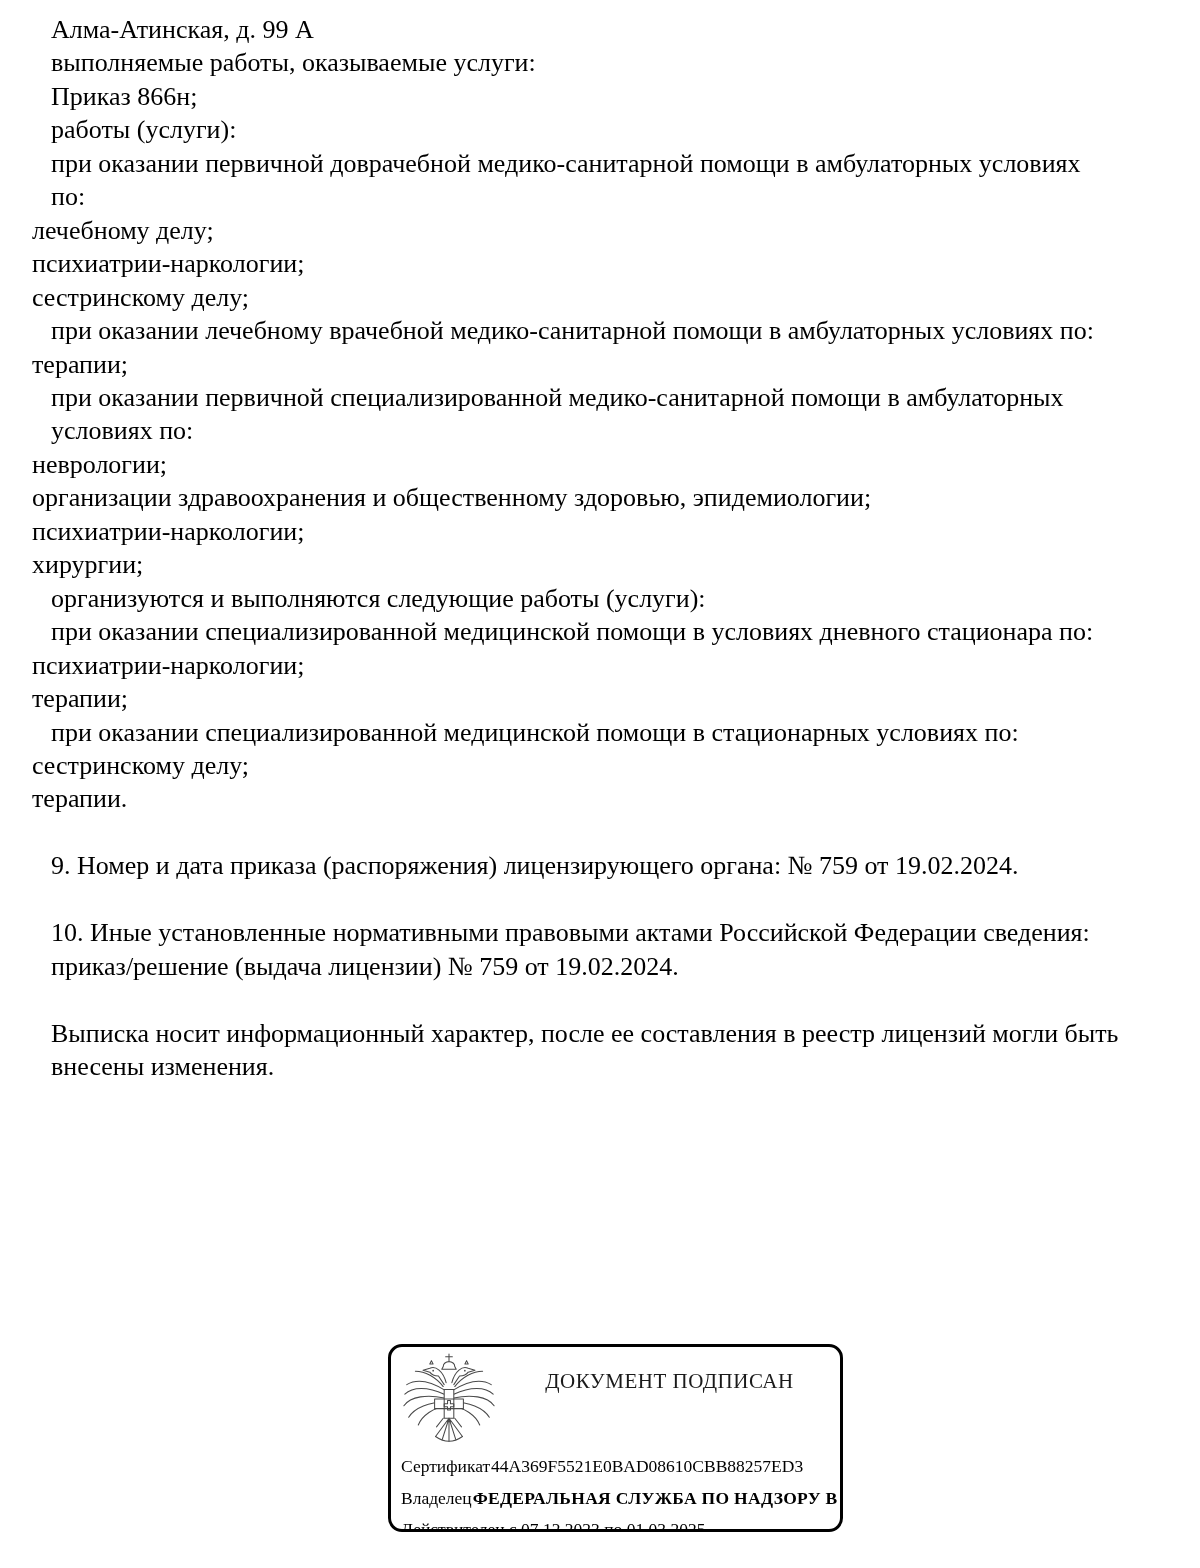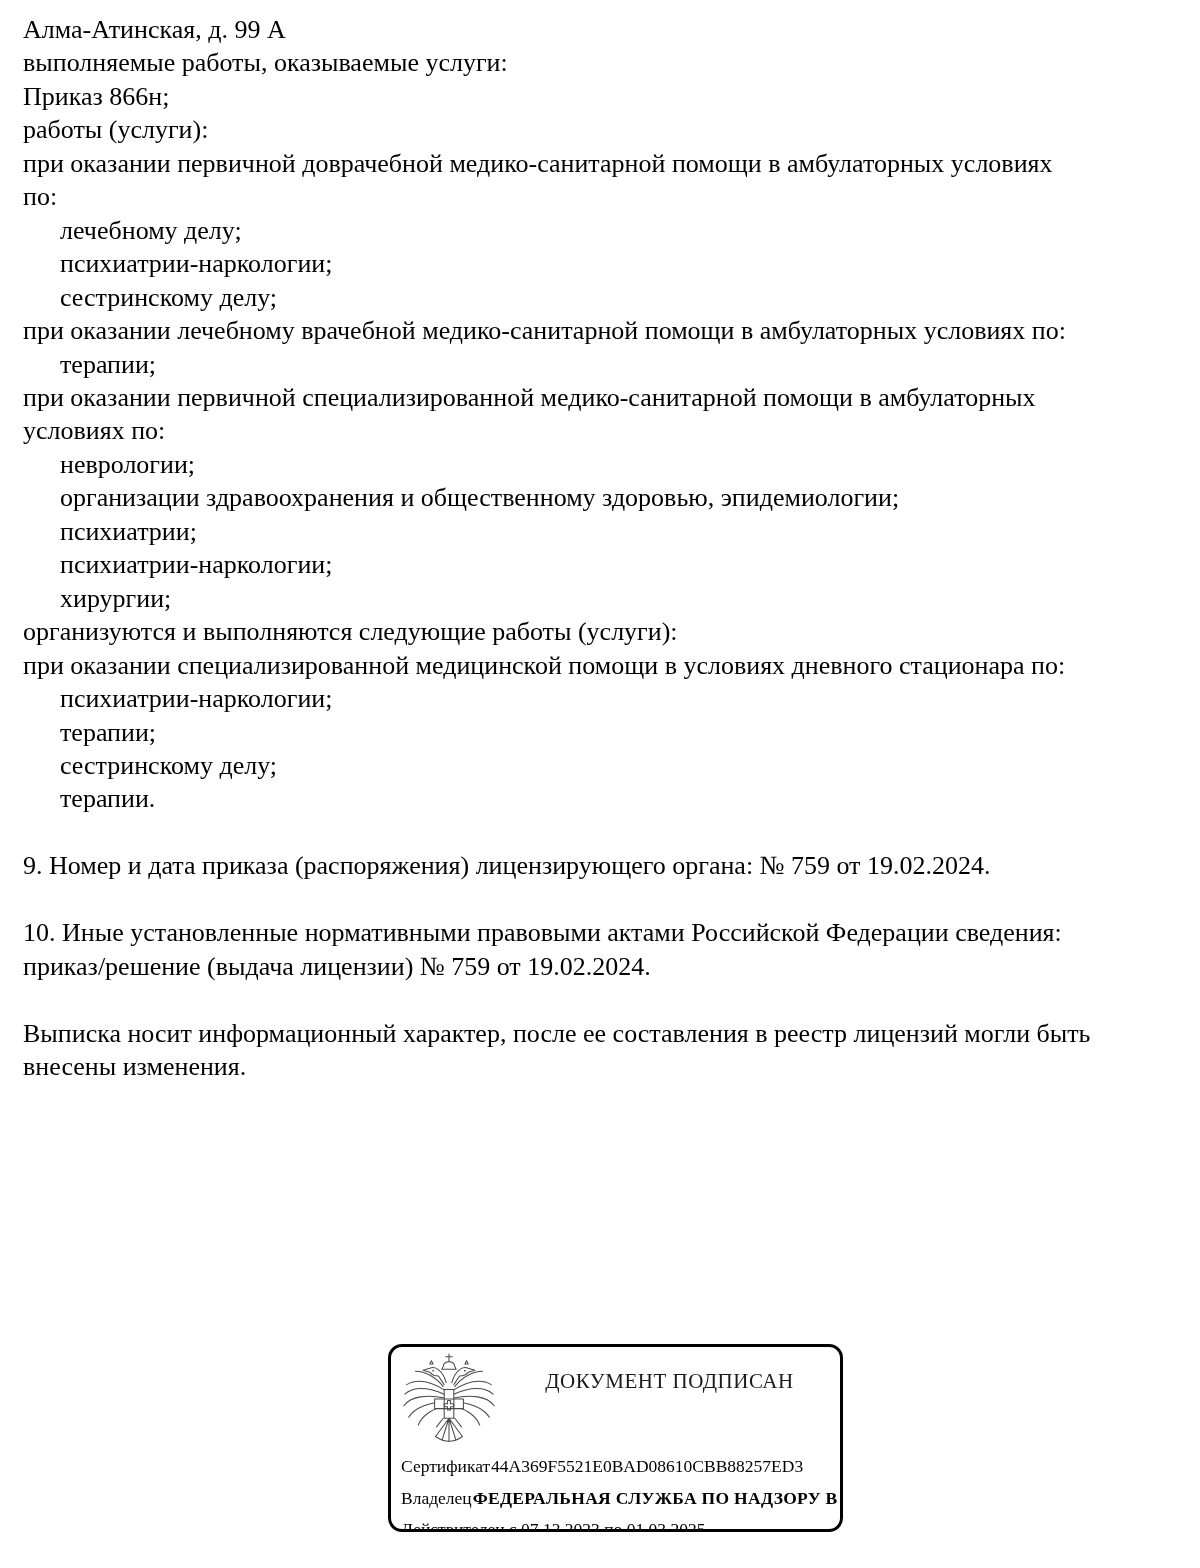--- a/index.html
+++ b/index.html
@@ -10,25 +10,25 @@
     color:#000;
     position:relative;
     overflow:hidden;
   }
   
   .doc-text{position:absolute;top:13px;left:0;right:0;}
   .doc-line{
     font-size:26px;
     line-height:33.45px;
     white-space:nowrap;
-    padding-left:23px;
+    padding-left:51px;
     min-height:33.45px;
   }
   .doc-line.indent-1{}
-  .doc-line.indent-2{padding-left:60px;}
+  .doc-line.indent-2{padding-left:32px;}
 
   
   .stamp{
     position:absolute;left:388px;top:1344px;
     width:449px;height:182px;
     border:3px solid #000;
     border-radius:14px;
     background:#fff;
     overflow:hidden;
   }
@@ -64,27 +64,27 @@
     <div class="doc-line indent-0">по:</div>
     <div class="doc-line indent-2">лечебному делу;</div>
     <div class="doc-line indent-2">психиатрии-наркологии;</div>
     <div class="doc-line indent-2">сестринскому делу;</div>
     <div class="doc-line indent-1">при оказании лечебному врачебной медико-санитарной помощи в амбулаторных условиях по:</div>
     <div class="doc-line indent-2">терапии;</div>
     <div class="doc-line indent-1">при оказании первичной специализированной медико-санитарной помощи в амбулаторных</div>
     <div class="doc-line indent-0">условиях по:</div>
     <div class="doc-line indent-2">неврологии;</div>
     <div class="doc-line indent-2">организации здравоохранения и общественному здоровью, эпидемиологии;</div>
-    <div class="doc-line indent-2">психиатрии;</div>
     <div class="doc-line indent-2">психиатрии-наркологии;</div>
     <div class="doc-line indent-2">хирургии;</div>
     <div class="doc-line indent-0">организуются и выполняются следующие работы (услуги):</div>
     <div class="doc-line indent-1">при оказании специализированной медицинской помощи в условиях дневного стационара по:</div>
     <div class="doc-line indent-2">психиатрии-наркологии;</div>
     <div class="doc-line indent-2">терапии;</div>
+    <div class="doc-line indent-1">при оказании специализированной медицинской помощи в стационарных условиях по:</div>
     <div class="doc-line indent-2">сестринскому делу;</div>
     <div class="doc-line indent-2">терапии.</div>
     <div class="doc-line indent-0">&nbsp;</div>
     <div class="doc-line indent-0">9. Номер и дата приказа (распоряжения) лицензирующего органа: № 759 от 19.02.2024.</div>
     <div class="doc-line indent-0">&nbsp;</div>
     <div class="doc-line indent-0">10. Иные установленные нормативными правовыми актами Российской Федерации сведения:</div>
     <div class="doc-line indent-0">приказ/решение (выдача лицензии) № 759 от 19.02.2024.</div>
     <div class="doc-line indent-0">&nbsp;</div>
     <div class="doc-line indent-0">Выписка носит информационный характер, после ее составления в реестр лицензий могли быть</div>
     <div class="doc-line indent-0">внесены изменения.</div>

